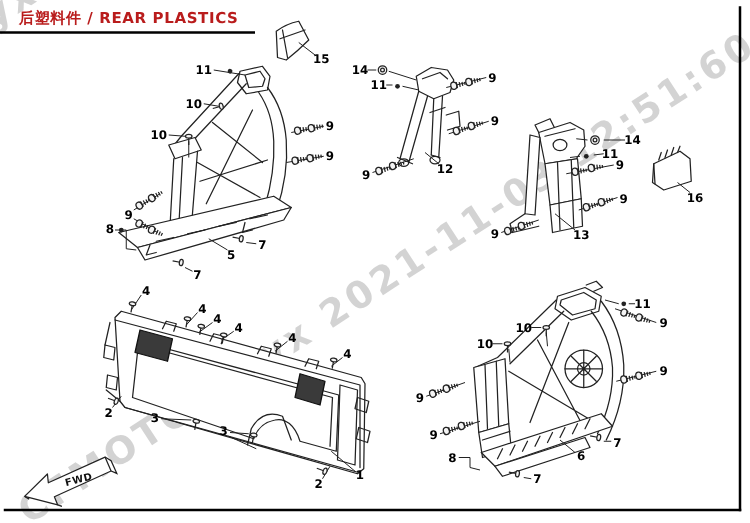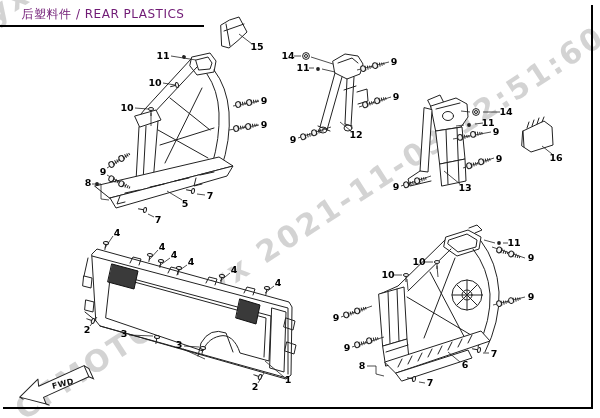--- a/index.html
+++ b/index.html
@@ -5,21 +5,21 @@
   *{margin:0;padding:0;box-sizing:border-box}
   html,body{width:600px;height:418px;background:#fff;overflow:hidden;
     font-family:"DejaVu Sans","Liberation Sans",sans-serif;}
   .page{position:relative;width:600px;height:418px;background:#fff}
   .watermark{position:absolute;color:rgba(150,150,150,.42);font-size:30px;font-weight:bold;
     letter-spacing:3px;white-space:nowrap;transform:rotate(-33deg);pointer-events:none;z-index:1}
   .wm-main{left:-45px;top:205px;width:710px;text-align:center}
   .wm-frag{left:-14px;top:-14px}
   #diagram{position:absolute;left:0;top:0;z-index:2}
   .page-title{position:absolute;left:0;top:6px;width:206px;text-align:center;
-    font-size:12px;font-weight:normal;color:#701a75;letter-spacing:.5px;z-index:3}
+    font-size:12px;font-weight:bold;color:#b91c1c;letter-spacing:.5px;z-index:3}
   .title-rule{position:absolute;left:0;top:25px;width:204px;height:2px;background:#000;z-index:3}
   .border-right{position:absolute;left:591px;top:5px;width:2px;height:404px;background:#000;z-index:3}
   .border-bottom{position:absolute;left:3px;top:407px;width:590px;height:2px;background:#000;z-index:3}
   
   .parts path,.parts ellipse,.parts circle,.parts line{stroke:#222;stroke-width:1;fill:none;
     stroke-linejoin:round;stroke-linecap:round}
   .parts .solid{fill:#fff}
   .parts .dark{fill:#3a3a3a;stroke:#111}
   #callout-layer line{stroke:#222;stroke-width:.8}
   #callout-layer .fast{stroke:#222;stroke-width:1;fill:none}

